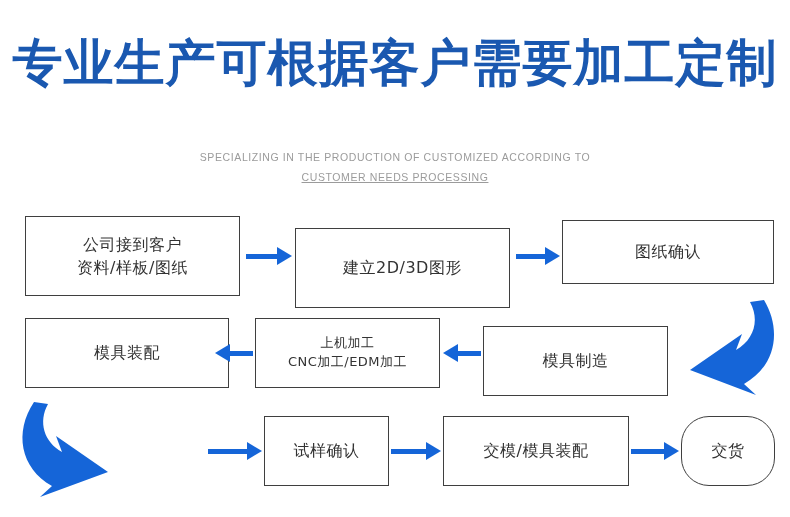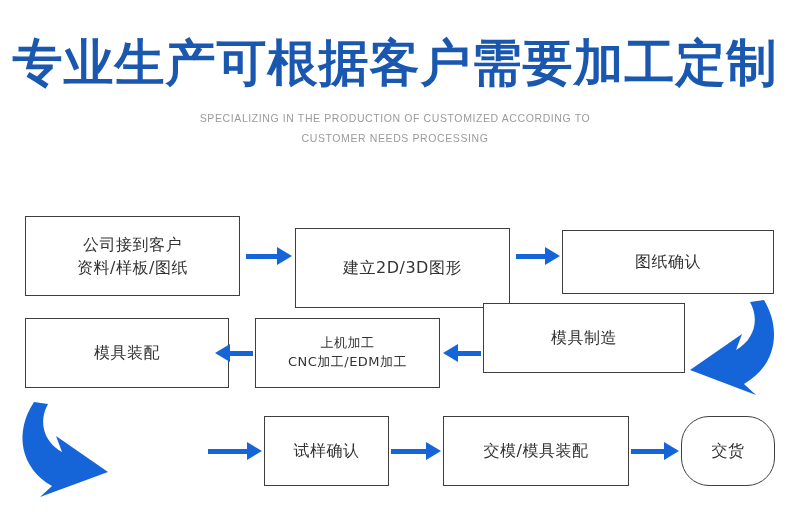--- a/index.html
+++ b/index.html
@@ -42,23 +42,24 @@
     position: absolute;
     left: 0;
     width: 790px;
     text-align: center;
     font-family: "Liberation Sans", "DejaVu Sans", sans-serif;
     font-size: 10.5px;
     font-weight: 400;
     letter-spacing: 0.6px;
     color: #9b9b9b;
     white-space: nowrap;
+    margin-top: 39px;
   }
   .subtitle.line1 { top: 112px; }
-  .subtitle.line2 { top: 132px; }
+  .subtitle.line2 { top: 132px; text-decoration: underline; }
 
   
   .fbox {
     position: absolute;
     box-sizing: border-box;
     background: #ffffff;
     border: 1.6px solid #3f3f3f;
     display: flex;
     align-items: center;
     justify-content: center;
@@ -130,21 +131,21 @@
 
   <div class="fbox" style="left:295px; top:228px; width:215px; height:80px;">
     <span class="txt">建立2D/3D图形</span>
   </div>
 
   <div class="arrow right" style="left:516px; top:256px; width:44px;">
     <span class="shaft"></span>
       <span class="head"></span>
   </div>
 
-  <div class="fbox" style="left:562px; top:230px; width:212px; height:64px;">
+  <div class="fbox" style="left:562px; top:220px; width:212px; height:64px;">
     <span class="txt">图纸确认</span>
   </div>
 
   <svg class="curve" style="left:664px; top:296px;" width="126" height="100" viewBox="0 0 126 100">
     <path d="M 100 4
              C 118 34, 112 70, 80 88
              L 92 99
              L 26 74
              L 78 38
              L 72 54
@@ -164,21 +165,21 @@
   <div class="fbox small" style="left:255px; top:318px; width:185px; height:70px;">
     <span class="txt">上机加工
 CNC加工/EDM加工</span>
   </div>
 
   <div class="arrow left" style="left:443px; top:353px; width:38px;">
     <span class="shaft"></span>
       <span class="head"></span>
   </div>
 
-  <div class="fbox" style="left:483px; top:303px; width:202px; height:70px;">
+  <div class="fbox" style="left:483px; top:326px; width:185px; height:70px;">
     <span class="txt">模具制造</span>
   </div>
 
   <svg class="curve" style="left:14px; top:398px;" width="116" height="100" viewBox="0 0 116 100">
     <path d="M 20 4
              C 0 34, 6 70, 38 88
              L 26 99
              L 94 74
              L 42 38
              L 48 54

